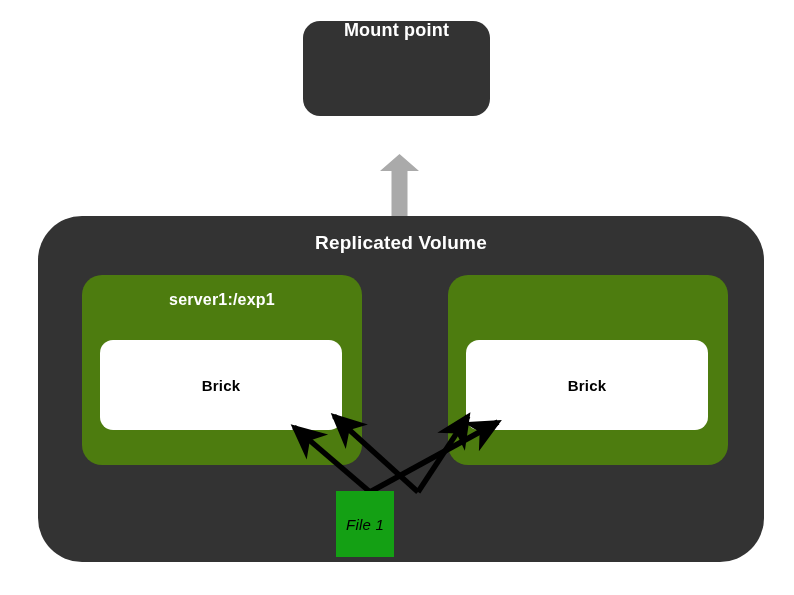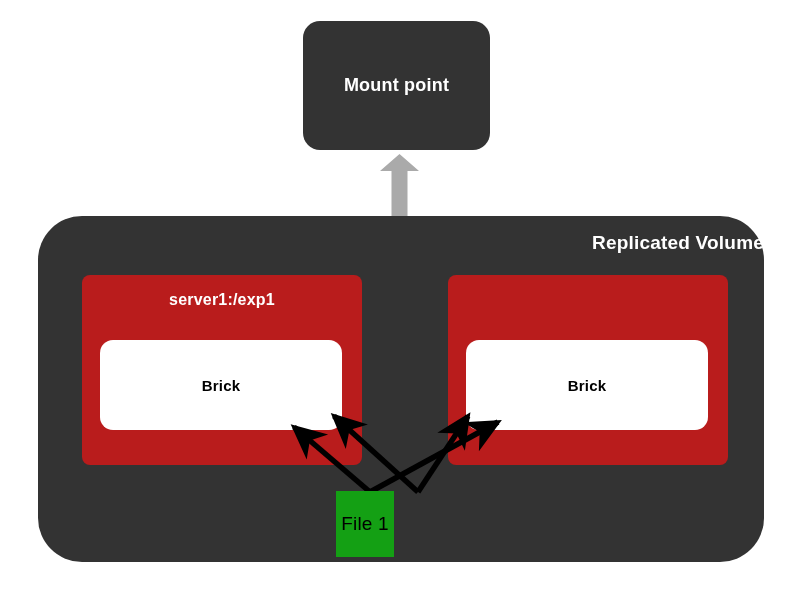--- a/index.html
+++ b/index.html
@@ -17,25 +17,25 @@
     background: #ffffff;
     overflow: hidden;
   }
 
   
   .mount-point {
     position: absolute;
     left: 303px;
     top: 21px;
     width: 187px;
-    height: 129px;
+    height: 95px;
     background: #333333;
     border-radius: 17px;
     display: flex;
-    align-items: center;
+    align-items: flex-start;
     justify-content: center;
   }
   .mount-point-label {
     color: #ffffff;
     font-size: 18px;
     font-weight: bold;
     letter-spacing: 0.2px;
     text-align: center;
     line-height: 1.1;
   }
@@ -57,35 +57,35 @@
     width: 726px;
     height: 346px;
     background: #333333;
     border-radius: 44px;
   }
   .volume-label {
     position: absolute;
     left: 0;
     top: 16px;
     width: 100%;
-    text-align: right;
+    text-align: center;
     color: #ffffff;
     font-size: 19px;
     font-weight: bold;
     letter-spacing: 0.2px;
   }
 
   
   .server-box {
     position: absolute;
     top: 275px;
     width: 280px;
     height: 190px;
-    background: #b91c1c;
-    border-radius: 8px;
+    background: #4d7c0f;
+    border-radius: 20px;
   }
   .server-box.left  { left: 82px; }
   .server-box.right { left: 448px; }
 
   .server-label {
     position: absolute;
     left: 0;
     top: 16px;
     width: 100%;
     text-align: center;
@@ -129,21 +129,22 @@
   .file-chip.file1 {
     left: 336px;
     background: #14a014;
   }
   .file-chip.file2 {
     left: 410px;
     background: #ff7f18;
   }
   .file-label {
     color: #000000;
-    font-size: 19px;
+    font-size: 15px;
+    font-style: italic;
     letter-spacing: 0.2px;
   }
 
   
   .arrows-layer {
     position: absolute;
     left: 0;
     top: 0;
     width: 794px;
     height: 595px;

